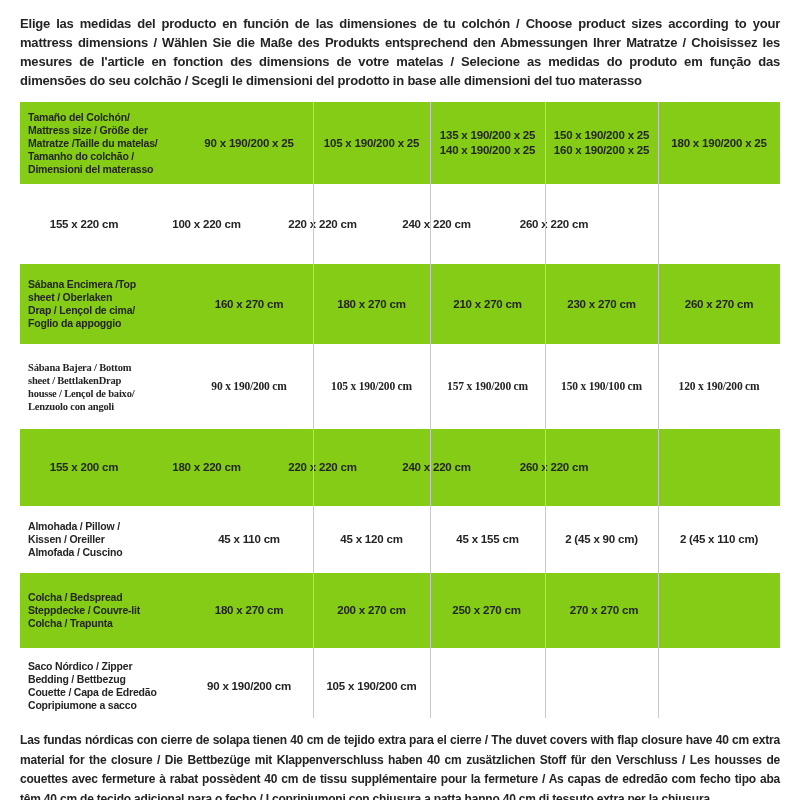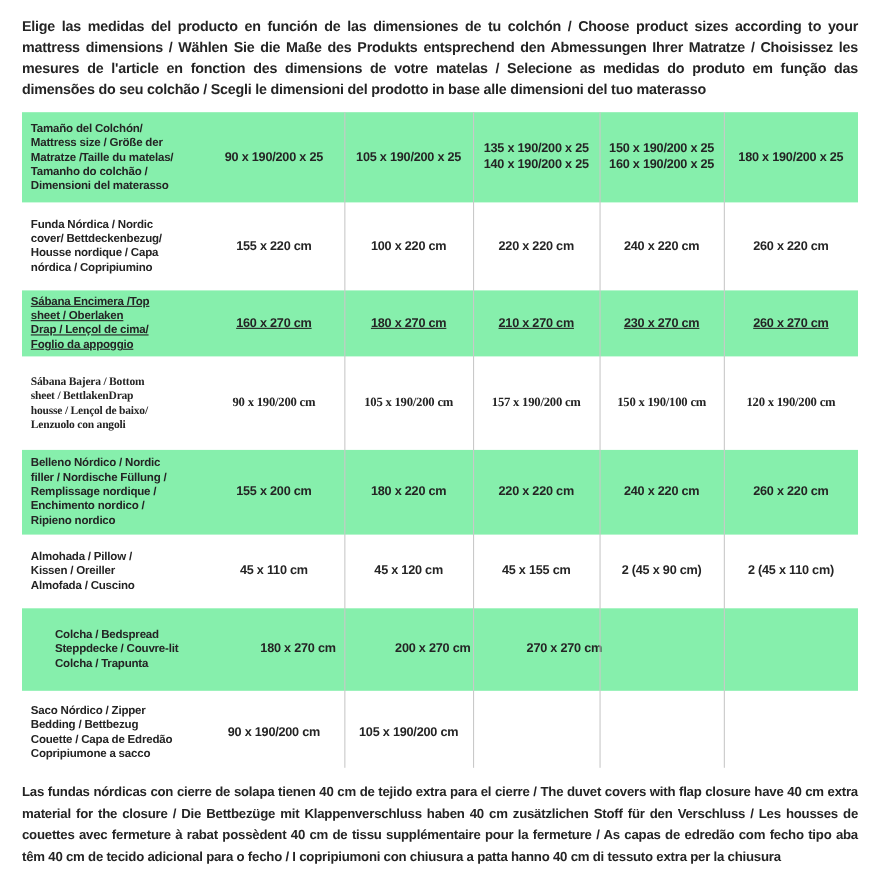--- a/index.html
+++ b/index.html
@@ -27,28 +27,28 @@
     width: 1px;
     background: #c9c9c9;
     z-index: 2;
   }
   .vline.p1 { left: 293px; }
   .vline.p2 { left: 410px; }
   .vline.p3 { left: 525px; }
   .vline.p4 { left: 638px; }
 
   .row { display: flex; margin-bottom: 3px; }
-  .row.alt { background: #86efac; }
+  .row.alt { background: #84cc16; }
   .rows .row:nth-child(1) { height: 82px; }
   .rows .row:nth-child(2) { height: 74px; }
-  .rows .row:nth-child(3) { height: 60px; text-decoration: underline; }
+  .rows .row:nth-child(3) { height: 80px; }
   .rows .row:nth-child(4) { height: 79px; font-family: Liberation Serif, serif; }
   .rows .row:nth-child(5) { height: 77px; }
   .rows .row:nth-child(6) { height: 61px; }
-  .rows .row:nth-child(7) { height: 75px; padding-left: 22px; }
+  .rows .row:nth-child(7) { height: 75px; }
   .rows .row:nth-child(8) { height: 70px; }
 
   .cell {
     display: flex;
     align-items: center;
     white-space: pre-line;
   }
   .label {
     width: 165px;
     padding-left: 8px;
@@ -101,24 +101,20 @@
         <div class="cell val c1">90 x 190/200 x 25</div>
         <div class="cell val c2">105 x 190/200 x 25</div>
         <div class="cell val c3">135 x 190/200 x 25
 140 x 190/200 x 25</div>
         <div class="cell val c4">150 x 190/200 x 25
 160 x 190/200 x 25</div>
         <div class="cell val c5">180 x 190/200 x 25</div>
       </div>
 
       <div class="row">
-        <div class="cell label">Funda Nórdica /  Nordic
-cover/ Bettdeckenbezug/
-Housse nordique  / Capa
-nórdica / Copripiumino</div>
         <div class="cell val c1">155 x 220 cm</div>
         <div class="cell val c2">100 x 220 cm</div>
         <div class="cell val c3">220 x 220 cm</div>
         <div class="cell val c4">240 x 220 cm</div>
         <div class="cell val c5">260 x 220 cm</div>
       </div>
 
       <div class="row alt">
         <div class="cell label">Sábana Encimera /Top
 sheet / Oberlaken
@@ -137,25 +133,20 @@
 housse / Lençol de baixo/
 Lenzuolo con angoli</div>
         <div class="cell val c1">90 x 190/200 cm</div>
         <div class="cell val c2">105 x 190/200 cm</div>
         <div class="cell val c3">157 x 190/200 cm</div>
         <div class="cell val c4">150 x 190/100 cm</div>
         <div class="cell val c5">120 x 190/200 cm</div>
       </div>
 
       <div class="row alt">
-        <div class="cell label">Belleno Nórdico / Nordic
-filler / Nordische Füllung /
-Remplissage nordique /
-Enchimento nordico /
-Ripieno nordico</div>
         <div class="cell val c1">155 x 200 cm</div>
         <div class="cell val c2">180 x 220 cm</div>
         <div class="cell val c3">220 x 220 cm</div>
         <div class="cell val c4">240 x 220 cm</div>
         <div class="cell val c5">260 x 220 cm</div>
       </div>
 
       <div class="row">
         <div class="cell label">Almohada  / Pillow /
 Kissen / Oreiller
@@ -166,20 +157,21 @@
         <div class="cell val c4">2 (45 x 90 cm)</div>
         <div class="cell val c5">2 (45 x 110 cm)</div>
       </div>
 
       <div class="row alt">
         <div class="cell label">Colcha / Bedspread
 Steppdecke / Couvre-lit
 Colcha / Trapunta</div>
         <div class="cell val c1">180 x 270 cm</div>
         <div class="cell val c2">200 x 270 cm</div>
+        <div class="cell val c4">250 x 270 cm</div>
         <div class="cell val c5">270 x 270 cm</div>
       </div>
 
       <div class="row">
         <div class="cell label">Saco Nórdico / Zipper
 Bedding / Bettbezug
 Couette  / Capa de Edredão
 Copripiumone a sacco</div>
         <div class="cell val c1">90 x 190/200 cm</div>
         <div class="cell val c2">105 x 190/200 cm</div>

